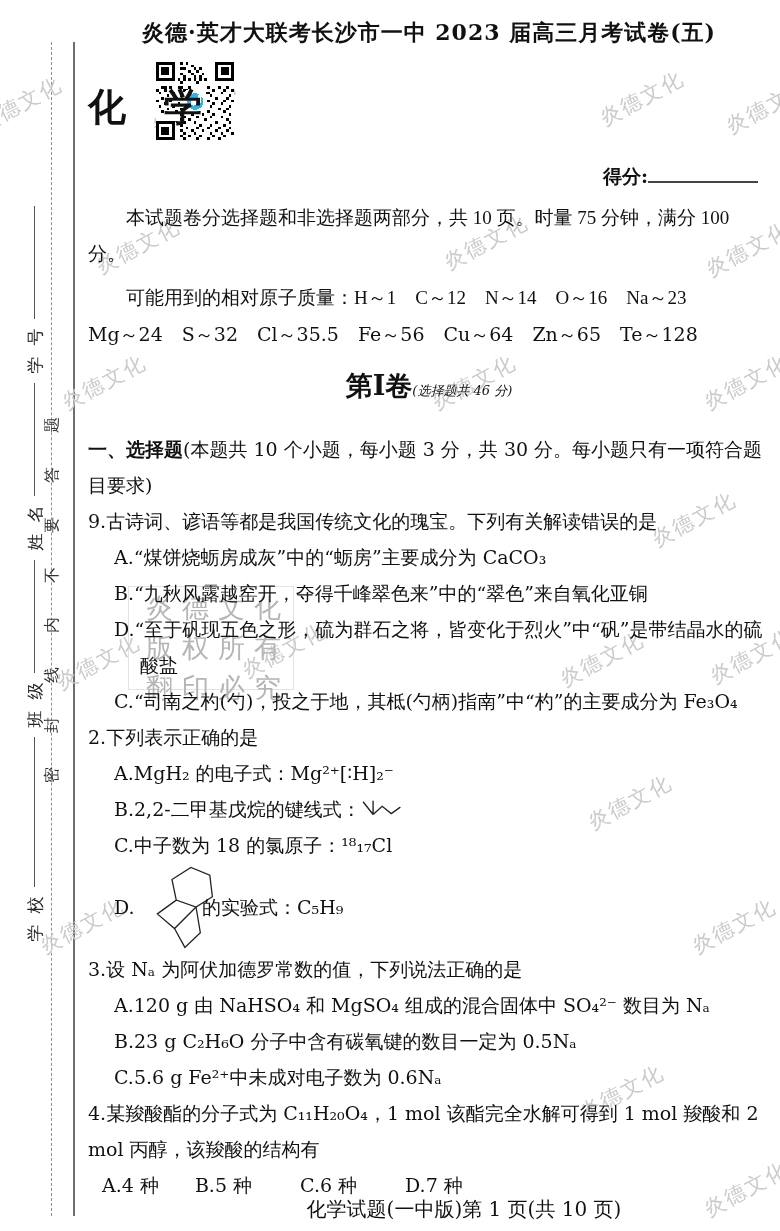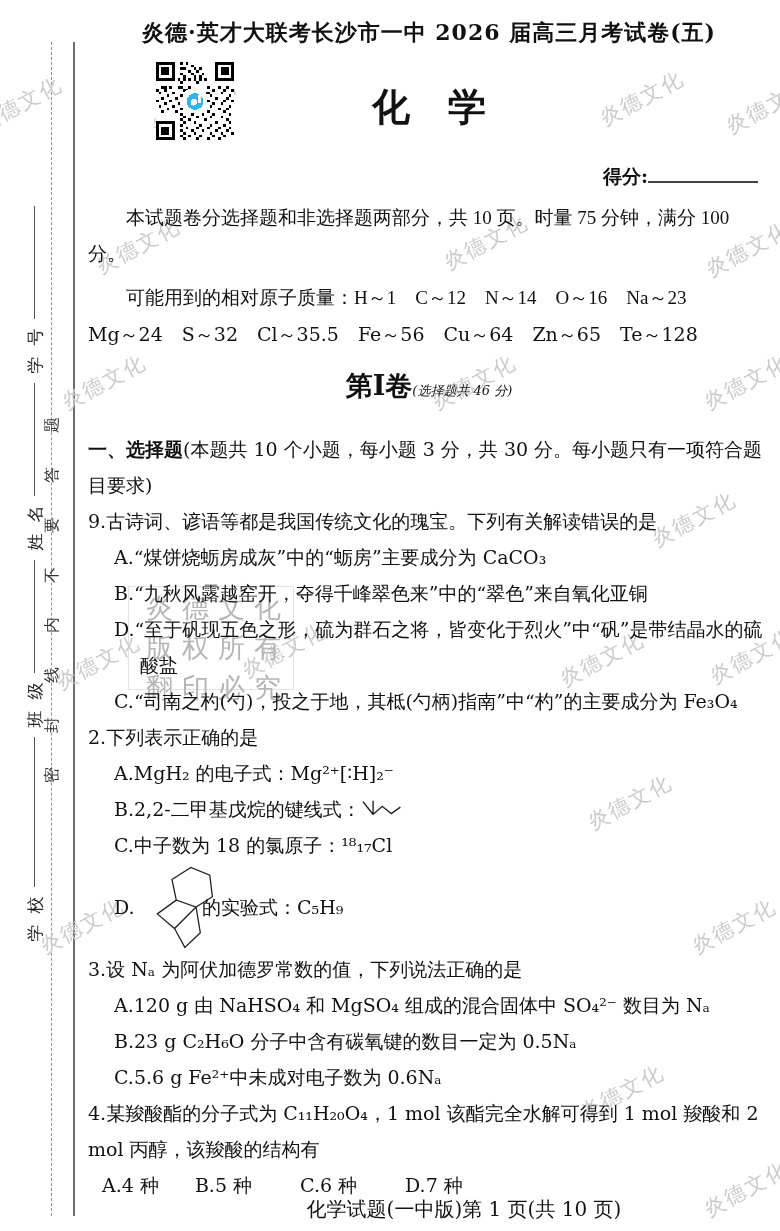--- a/index.html
+++ b/index.html
@@ -21,21 +21,21 @@
   .wm{position:absolute;font-size:21px;color:#cbcbcb;letter-spacing:2px;white-space:nowrap;
       transform:rotate(-28deg);z-index:1;font-family:"DejaVu Serif","Liberation Serif",serif;}
   .stamp{position:absolute;left:146px;top:588px;z-index:1;color:#b5b5b5;font-size:27px;
          letter-spacing:9px;line-height:40px;white-space:nowrap;}
   .stamp-box{position:absolute;left:128px;top:586px;width:164px;height:102px;border:1px solid #e3e3e3;z-index:0;}
 
   
   .paper-title{position:absolute;left:88px;top:18px;width:682px;text-align:center;
                font-size:22px;font-weight:bold;letter-spacing:1px;z-index:2;}
   .qr{position:absolute;left:155px;top:62px;width:80px;height:78px;z-index:2;}
-  .subject{position:absolute;left:88px;top:82px;width:682px;text-align:center;
+  .subject{position:absolute;left:88px;top:82px;width:682px;
            font-size:38px;font-weight:bold;z-index:2;}
   .score-row{position:absolute;right:22px;top:163px;font-size:19px;font-weight:bold;z-index:2;}
   .score-line{display:inline-block;width:110px;border-bottom:2px solid #444;height:18px;vertical-align:baseline;}
 
   
   .main{position:absolute;left:88px;top:200px;width:682px;z-index:2;font-size:19px;line-height:36px;}
   .indent2{text-indent:2em;font-family:Liberation Serif, serif;}
   .vol-head{margin-top:14px;text-align:center;line-height:40px;}
   .vol-main{font-size:27px;font-weight:bold;}
   .vol-note{font-size:13px;font-style:italic;}
@@ -104,21 +104,21 @@
     <div class="seal-char">题</div>
     <div class="seal-char">答</div>
     <div class="seal-char">要</div>
     <div class="seal-char">不</div>
     <div class="seal-char">内</div>
     <div class="seal-char">线</div>
     <div class="seal-char">封</div>
     <div class="seal-char">密</div>
   </div>
 
-  <div class="paper-title">炎德·英才大联考长沙市一中 2026 届高三月考试卷(五)</div>
+  <div class="paper-title">炎德·英才大联考长沙市一中 2023 届高三月考试卷(五)</div>
 
   <svg class="qr" viewBox="0 0 29 29" shape-rendering="crispEdges">
     <rect x="0" y="0" width="29" height="29" fill="#fff"></rect>
     <g fill="#000">
       <rect x="0" y="0" width="7" height="7"></rect>
         <rect x="22" y="0" width="7" height="7"></rect>
         <rect x="0" y="22" width="7" height="7"></rect>
       <rect x="1" y="1" width="5" height="5" fill="#fff"></rect>
         <rect x="23" y="1" width="5" height="5" fill="#fff"></rect>
         <rect x="1" y="23" width="5" height="5" fill="#fff"></rect>

